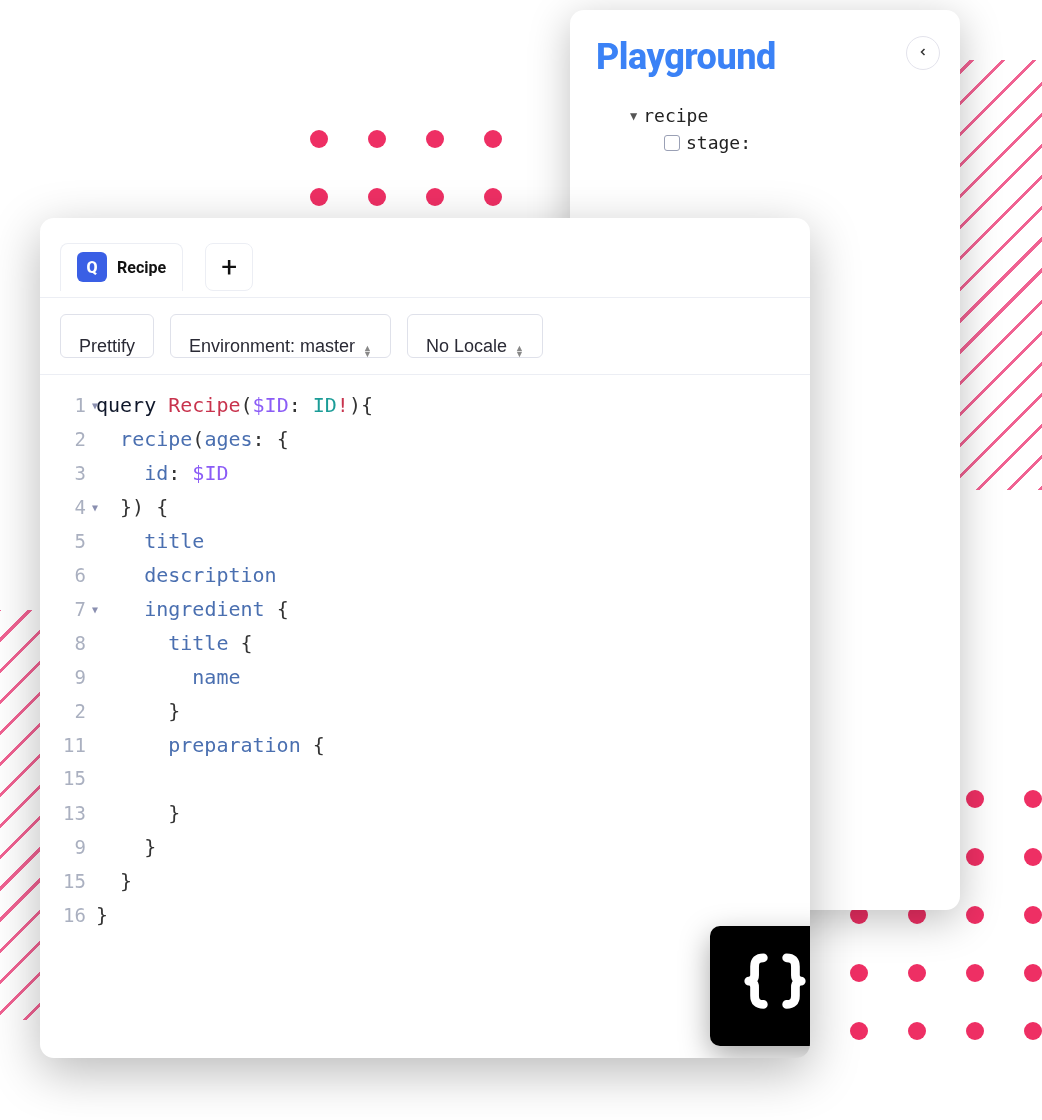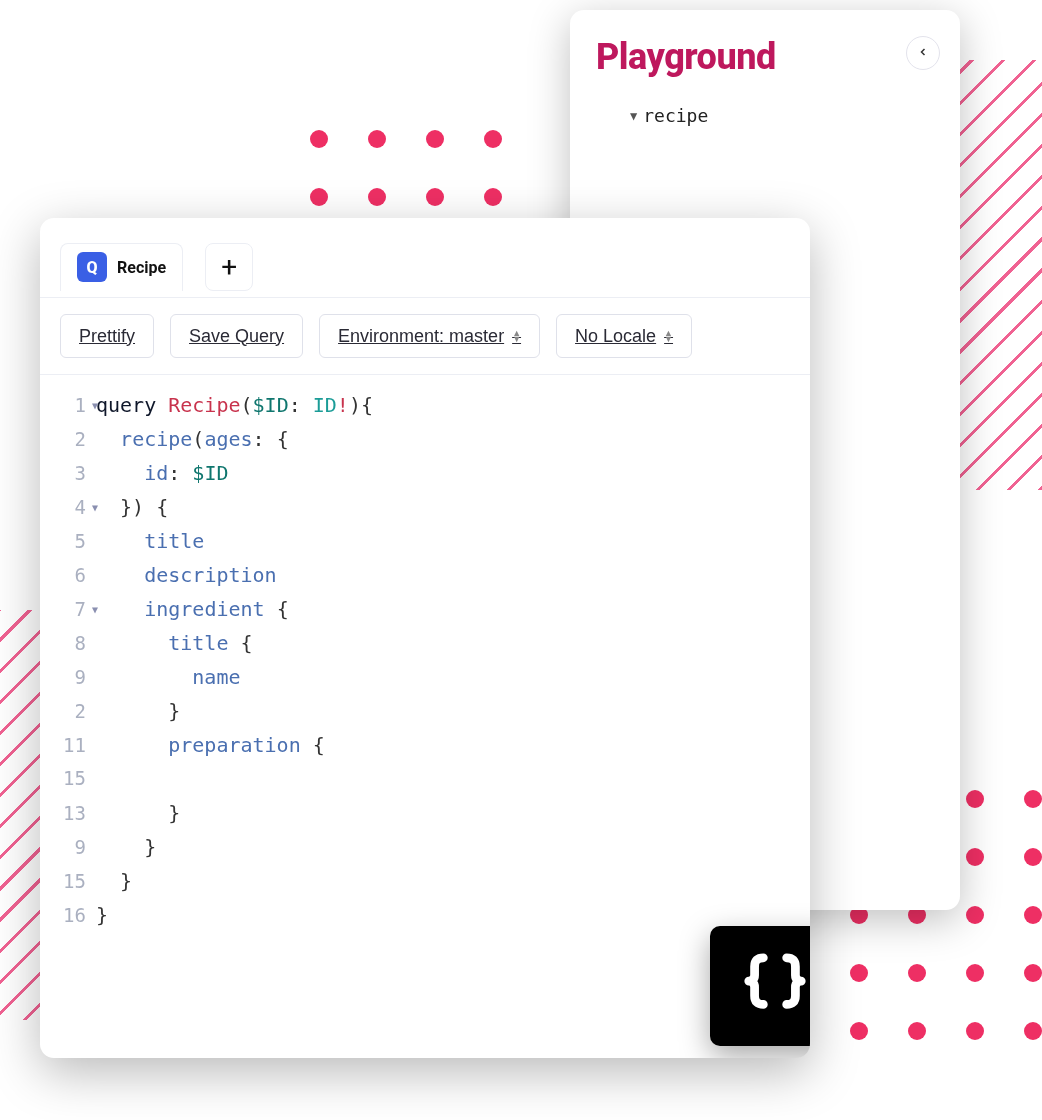--- a/index.html
+++ b/index.html
@@ -29,21 +29,21 @@
   top: 10px;
   left: 570px;
   width: 390px;
   height: 900px;
   background: #fff;
   border-radius: 14px;
   box-shadow: 0 10px 40px rgba(0,0,0,0.25);
   z-index: 2;
   padding: 26px 26px;
 }
-.playground h1 { font-size: 36px; font-weight: 800; color: #be185d; letter-spacing: -0.5px; }
+.playground h1 { font-size: 36px; font-weight: 800; color: #3b82f6; letter-spacing: -0.5px; }
 .collapse-btn {
   position: absolute; top: 26px; right: 20px;
   width: 34px; height: 34px; border-radius: 50%;
   border: 1px solid #e3e3ec; background: #fff;
   display: flex; align-items: center; justify-content: center;
   color: #333; cursor: pointer;
 }
 .explorer {
   font-family: ui-monospace, "SF Mono", Menlo, Consolas, monospace;
   font-size: 18px; color: #222; margin-top: 24px;
@@ -91,23 +91,22 @@
   width: 48px; height: 48px; border: 1px solid #eceef4; border-radius: 8px;
   display: flex; align-items: center; justify-content: center;
   font-size: 28px; color: #111; cursor: pointer; background: #fff;
 }
 .toolbar {
   display: flex; gap: 16px; padding: 16px 20px;
   border-bottom: 1px solid #eceef4;
 }
 .toolbar .btn {
   height: 44px; padding: 0 18px; border: 1px solid #dfe1ea; border-radius: 6px;
-  background: #fff; color: #2a2a35; font-size: 18px; display: flex; align-items: center; gap: 8px;
+  background: #fff; color: #2a2a35; font-size: 18px; display: flex; align-items: flex-end; gap: 8px;
   cursor: pointer;
-  text-decoration: underline;
 }
 .toolbar .btn .sort {
   display: inline-flex; flex-direction: column; line-height: 6px; color: #888; font-size: 9px;
 }
 
 .code {
   font-family: ui-monospace, "SF Mono", Menlo, Consolas, monospace;
   font-size: 20px; padding: 18px 0 20px 0;
 }
 .code .line { display: flex; align-items: baseline; min-height: 34px; }
@@ -115,21 +114,21 @@
   width: 56px; text-align: right; padding-right: 10px; color: #aab0c0; user-select: none; font-size: 19px;
   position: relative;
 }
 .fold {
   position: absolute; right: -2px; top: 6px;
   font-size: 10px; color: #8a8fb0;
 }
 .code-text { white-space: pre; }
 .kw { color: #0f172a; }
 .name { color: #c8334d; }
-.var { color: #0f766e; }
+.var { color: #8b5cf6; }
 .type { color: #1b9c97; }
 .bang { color: #c8334d; }
 .field { color: #4a6fb0; }
 .punct { color: #333; }
 .arg { color: #4a6fb0; }
 
 
 .brace-box {
   position: absolute; bottom: 12px; right: -30px; z-index: 4;
   width: 130px; height: 120px; background: #000; border-radius: 10px;
@@ -185,20 +184,26 @@
           <polyline points="15 18 9 12 15 6"></polyline>
         </svg>
     </span>
   </button>
   <div class="explorer">
     <div class="row">
       <span class="indent"></span>
       <span class="caret">▼</span>
       <span class="label">recipe</span>
     </div>
+    <div class="row">
+      <span class="indent"></span>
+        <span class="indent"></span>
+      <span class="chk"></span>
+      <span class="label">stage:</span>
+    </div>
     <div class="faded-rows">
       <div class="row">
           <span>ages</span>
         </div>
       <div class="row" style="margin-top:150px;">
           <span>nStages</span>
         </div>
       <div class="row" style="margin-top:20px;">
           <span>At</span>
         </div>
@@ -216,23 +221,20 @@
       <span>Recipe</span>
     </div>
     <div class="add-tab">
       <span>+</span>
     </div>
   </div>
 
   <div class="toolbar">
     <button class="btn">
       <span>Prettify</span>
-    </button>
-    <button class="btn">
-      <span>Save Query</span>
     </button>
     <button class="btn">
       <span>Environment: master</span>
       <span class="sort">
           <span>▲</span>
           <span>▼</span>
         </span>
     </button>
     <button class="btn">
       <span>No Locale</span>

